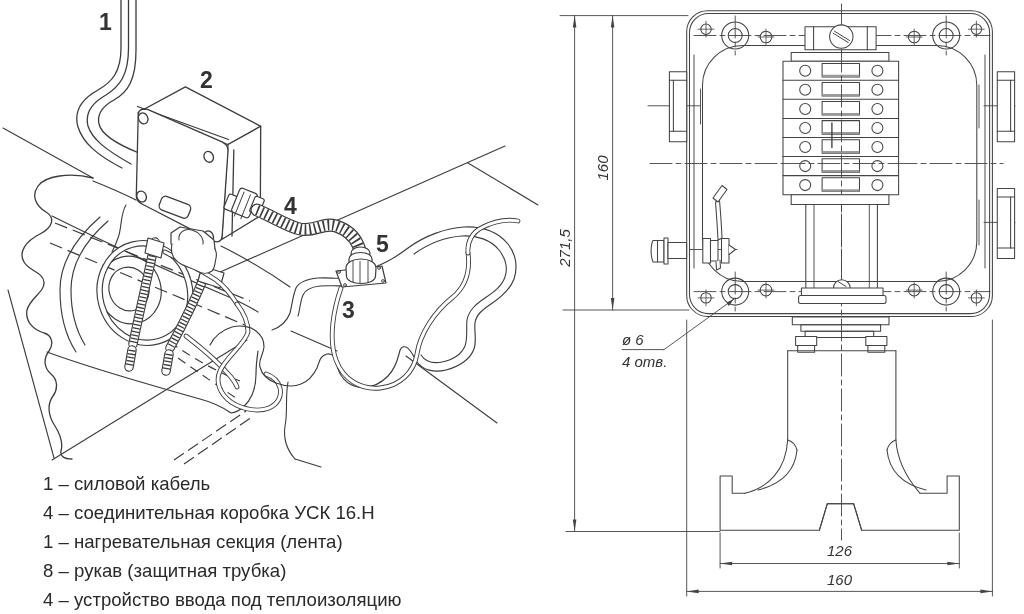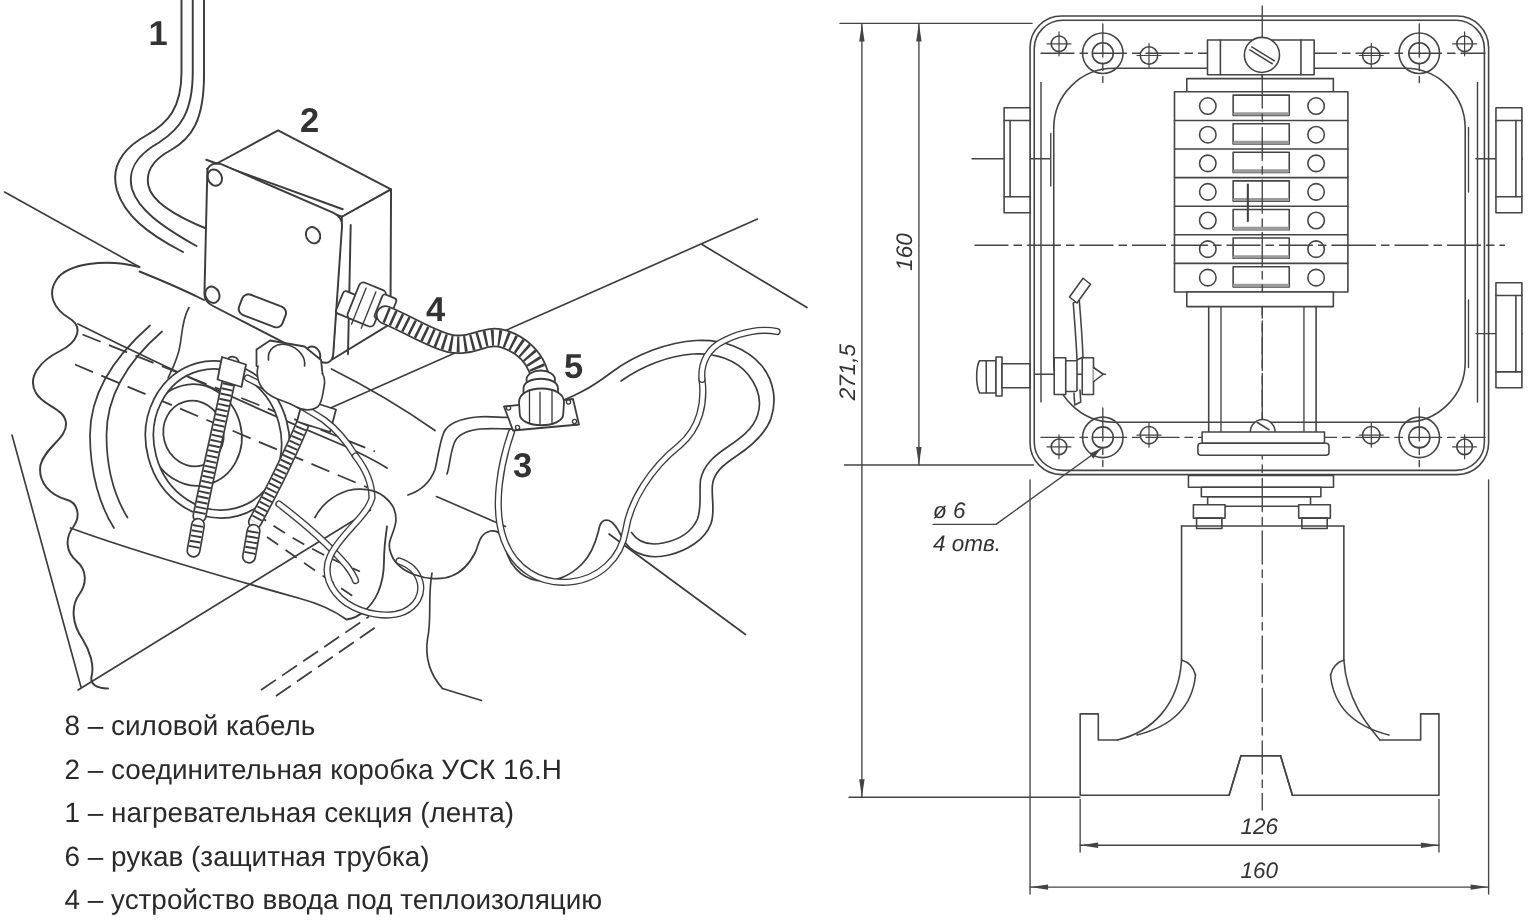--- a/index.html
+++ b/index.html
@@ -437,23 +437,23 @@
     <path d="M664,349.6 L734,299" stroke-width="0.9"></path>
     <path d="M734,299 L726.5,302.4 L728.8,305.9 Z" fill="#444" stroke="none"></path>
     <text x="622" y="345" class="dim" stroke="none" font-family="Liberation Sans">ø 6</text>
     <text x="622" y="367" class="dim" stroke="none" font-family="Liberation Sans">4 отв.</text>
   </g>
 </g>
 </svg>
 
 <div class="legend">
 
-  <div style="left:0;top:468.5px">8 – силовой кабель</div>
-
-  <div style="left:0;top:497.5px">2 – соединительная коробка УСК 16.Н</div>
+  <div style="left:0;top:468.5px">1 – силовой кабель</div>
+
+  <div style="left:0;top:497.5px">4 – соединительная коробка УСК 16.Н</div>
 
   <div style="left:0;top:527px">1 – нагревательная секция (лента)</div>
 
-  <div style="left:0;top:556px">6 – рукав (защитная трубка)</div>
+  <div style="left:0;top:556px">8 – рукав (защитная трубка)</div>
 
   <div style="left:0;top:585px">4 – устройство ввода под теплоизоляцию</div>
 </div>
 </div>
 
 </body></html>

